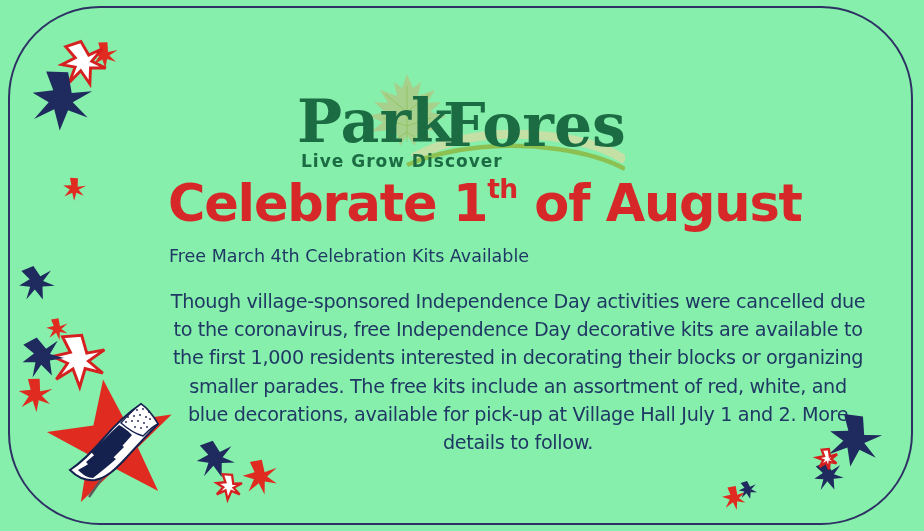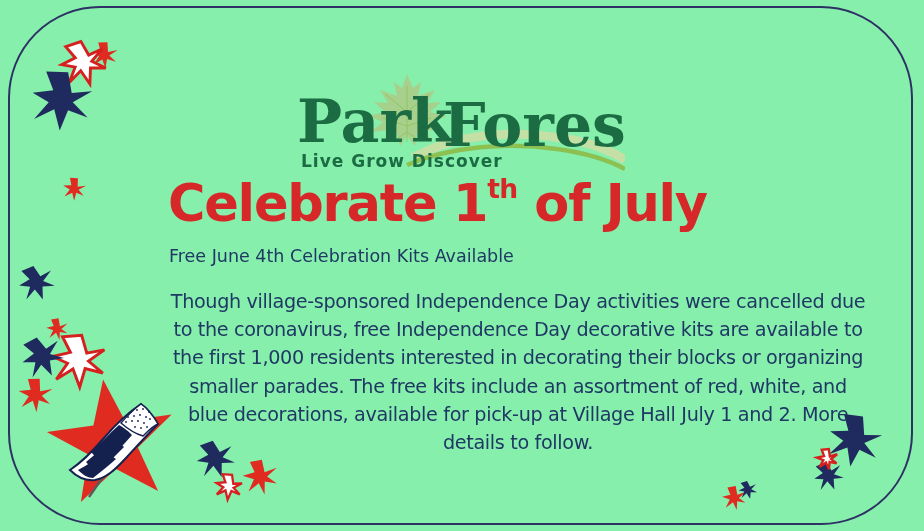--- a/index.html
+++ b/index.html
@@ -250,19 +250,19 @@
       </g>
 
       <text x="2" y="70" font-family="DejaVu Serif, serif" font-weight="bold" font-size="60" fill="#1b6b43">Park</text>
 
       <text x="148" y="74" font-family="DejaVu Serif, serif" font-weight="bold" font-size="60" fill="#1b6b43">Forest</text>
 
       <text x="6" y="95" font-family="DejaVu Sans, sans-serif" font-weight="bold" font-size="17" letter-spacing="1" fill="#1b6b43">Live  Grow  Discover</text>
     </svg>
   </div>
 
-  <div class="headline"><span>Celebrate 1</span><span class="sup">th</span><span> of July</span></div>
-
-  <div class="subtitle">Free June 4th Celebration Kits Available</div>
+  <div class="headline"><span>Celebrate 1</span><span class="sup">th</span><span> of August</span></div>
+
+  <div class="subtitle">Free March 4th Celebration Kits Available</div>
 
   <div class="body-copy">Though village-sponsored Independence Day activities were cancelled due to the coronavirus, free Independence Day decorative kits are available to the first 1,000 residents interested in decorating their blocks or organizing smaller parades. The free kits include an assortment of red, white, and blue decorations, available for pick-up at Village Hall July 1 and 2. More details to follow.</div>
 
 </div>
 
 </body></html>

